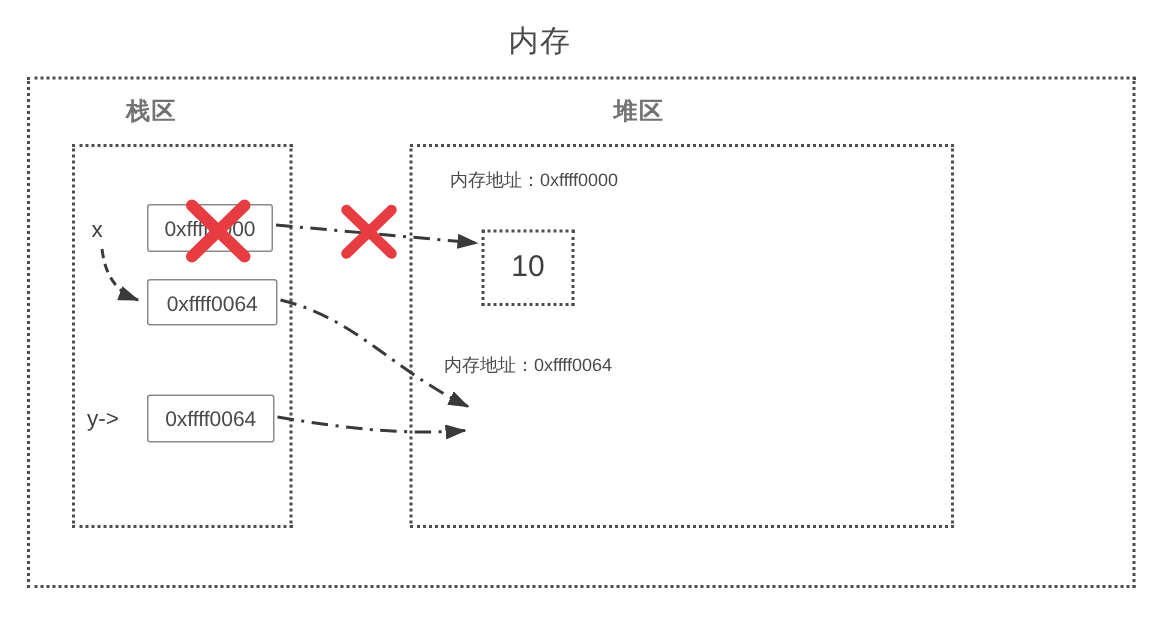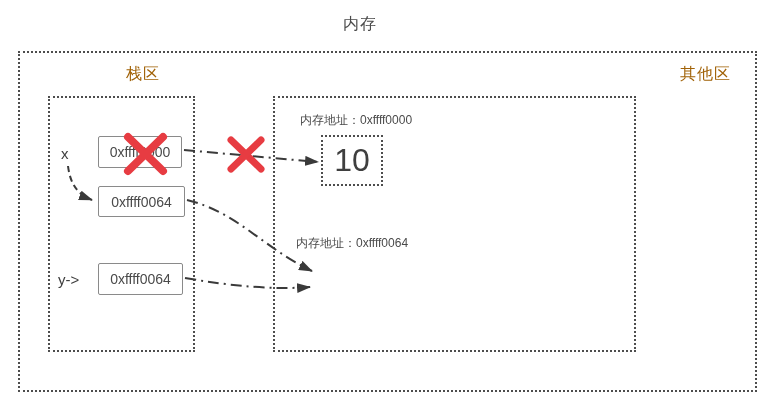--- a/index.html
+++ b/index.html
@@ -2,48 +2,48 @@
 <html><head>
 <meta charset="utf-8">
 <style>
   html,body{margin:0;padding:0;background:#fff;}
   .canvas{
     position:relative;width:783px;height:416px;background:#ffffff;
     font-family:"Liberation Sans","DejaVu Sans",sans-serif;color:#4a4a4a;
     overflow:hidden;
   }
   .abs{position:absolute;}
-  .title{font-size:16px;text-align:center;color:#4a4a4a;letter-spacing:1px;}
-  .region-label{font-size:16px;text-align:right;color:#a16207;letter-spacing:1px;}
+  .title{font-size:20px;text-align:center;color:#4a4a4a;letter-spacing:1px;}
+  .region-label{font-size:16px;text-align:left;color:#737373;letter-spacing:1px;font-weight:bold;}
   .dotted-box{border:2px dotted #4d4d4d;box-sizing:border-box;background:transparent;}
   .addr-box{
     border:1px solid #8a8a8a;border-radius:2px;box-sizing:border-box;background:#fff;
     display:flex;align-items:center;justify-content:center;
     font-size:14px;color:#4a4a4a;
   }
   .var-label{font-size:15px;color:#3f3f3f;}
   .value-box{
     border:2px dotted #4d4d4d;box-sizing:border-box;background:#fff;
     display:flex;align-items:center;justify-content:center;
-    font-size:32px;color:#3f3f3f;
+    font-size:20px;color:#3f3f3f;margin-top:18px;
   }
   .addr-caption{font-size:12px;color:#4a4a4a;white-space:nowrap;text-align:right;}
   svg.overlay{position:absolute;left:0;top:0;pointer-events:none;}
 </style>
 </head>
 <body>
 
 <div class="canvas">
 
   <div class="abs title" style="left:330px;top:14px;width:60px;">内存</div>
 
   <div class="abs dotted-box" style="left:18px;top:51px;width:739px;height:341px;"></div>
 
   <div class="abs region-label" style="left:84px;top:64px;width:76px;">栈区</div>
-  <div class="abs region-label" style="left:655px;top:64px;width:76px;">其他区</div>
+  <div class="abs region-label" style="left:409px;top:64px;width:76px;">堆区</div>
 
   <div class="abs dotted-box" style="left:48px;top:96px;width:147px;height:256px;"></div>
 
   <div class="abs dotted-box" style="left:273px;top:96px;width:363px;height:256px;"></div>
 
   <div class="abs var-label" style="left:61px;top:145px;">x</div>
   <div class="abs var-label" style="left:58px;top:271px;">y-&gt;</div>
 
   <div class="abs addr-box" style="left:98px;top:136px;width:84px;height:32px;">0xffff0000</div>
   <div class="abs addr-box" style="left:98px;top:186px;width:87px;height:31px;">0xffff0064</div>

